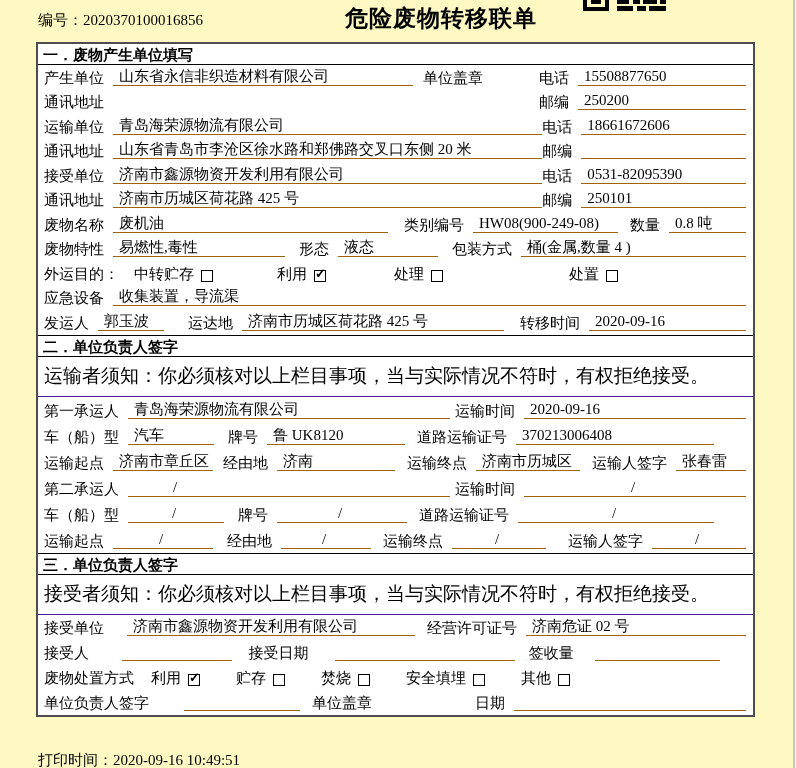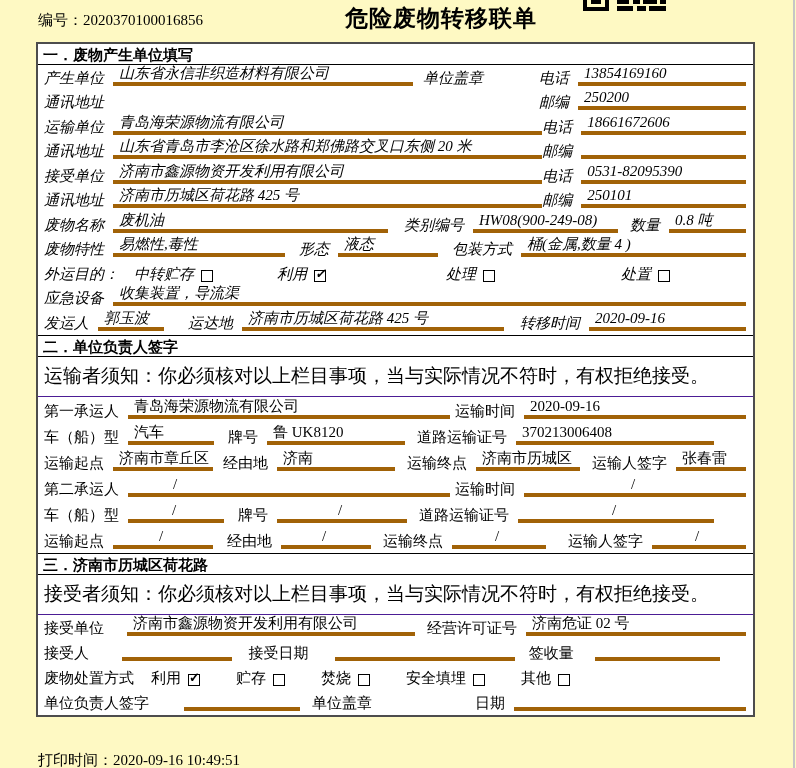--- a/index.html
+++ b/index.html
@@ -14,23 +14,23 @@
   .qr{position:absolute;left:583px;top:0;}
 
   
   .form{position:absolute;left:36px;top:42px;width:719px;border:2px solid #4d4d4d;
         box-sizing:border-box;background:#fff;}
   .sec-head{font-family:"Liberation Sans","DejaVu Sans",sans-serif;font-weight:bold;
             font-size:15px;padding:2px 4px 1px 5px;border-bottom:1px solid #000;height:17px;}
   .bt{border-top:1px solid #000;}
   .note{font-size:19px;padding:6px 4px 7px 6px;border-bottom:1px solid #4c1d95;}
   .row{display:flex;align-items:flex-end;padding:0 7px 4px 6px;box-sizing:border-box;}
-  .r24{height:24.5px;font-style:italic;} .r26{height:26px;} .r25{height:25px;}
+  .r24{height:24.5px;} .r26{height:26px;} .r25{height:25px;}
   .lbl{white-space:nowrap;font-size:15px;margin-right:9px;line-height:16px;}
-  .val{border-bottom:4px solid #a16207;white-space:nowrap;font-size:15px;line-height:16px;
+  .val{border-bottom:1px solid #a16207;white-space:nowrap;font-size:15px;line-height:16px;
        padding:0 4px 1px 6px;box-sizing:border-box;overflow:hidden;}
   .fill{flex:1;}
   .sp{flex:1;}
   .ctr{text-align:center;padding-left:0;}
   .cb{display:inline-block;width:12px;height:12px;border:1.5px solid #000;margin-left:7px;
       position:relative;box-sizing:border-box;flex:none;}
   .cb.checked::after{content:"\2713";position:absolute;left:0;top:-5px;font-size:13px;font-weight:bold;}
   .opt{display:flex;align-items:flex-end;white-space:nowrap;font-size:15px;line-height:16px;}
 
   .print-time{position:absolute;left:38px;top:751px;font-size:15px;white-space:nowrap;}
@@ -64,21 +64,21 @@
   <div class="form">
 
     <div class="sec-head">一．废物产生单位填写</div>
 
     <div class="row r24">
       <span class="lbl">产生单位</span>
       <span class="val" style="width:300px">山东省永信非织造材料有限公司</span>
       <span class="lbl" style="margin-left:10px">单位盖章</span>
       <span class="sp"></span>
       <span class="lbl">电话</span>
-      <span class="val" style="width:168px">13854169160</span>
+      <span class="val" style="width:168px">15508877650</span>
     </div>
 
     <div class="row r24">
       <span class="lbl">通讯地址</span>
       <span class="sp"></span>
       <span class="lbl">邮编</span>
       <span class="val" style="width:168px">250200</span>
     </div>
 
     <div class="row r24">
@@ -135,21 +135,21 @@
     <div class="row r24">
       <span class="lbl">外运目的：</span>
       <span class="opt" style="margin-left:6px">
           <span>中转贮存</span>
           <span class="cb"></span>
         </span>
       <span class="opt" style="margin-left:64px">
           <span>利用</span>
           <span class="cb checked"></span>
         </span>
-      <span class="opt" style="margin-left:120px">
+      <span class="opt" style="margin-left:68px">
           <span>处理</span>
           <span class="cb"></span>
         </span>
       <span class="opt" style="margin-left:126px">
           <span>处置</span>
           <span class="cb"></span>
         </span>
     </div>
 
 
@@ -220,21 +220,21 @@
       <span class="lbl">运输起点</span>
       <span class="val ctr" style="width:100px">/</span>
       <span class="lbl" style="margin-left:14px">经由地</span>
       <span class="val ctr" style="width:90px">/</span>
       <span class="lbl" style="margin-left:12px">运输终点</span>
       <span class="val ctr" style="width:94px">/</span>
       <span class="lbl" style="margin-left:22px">运输人签字</span>
       <span class="val ctr fill">/</span>
     </div>
 
-    <div class="sec-head bt">三．济南市历城区荷花路</div>
+    <div class="sec-head bt">三．单位负责人签字</div>
     <div class="note">接受者须知：你必须核对以上栏目事项，当与实际情况不符时，有权拒绝接受。</div>
 
     <div class="row r25">
       <span class="lbl">接受单位</span>
       <span class="val" style="width:288px;margin-left:14px">济南市鑫源物资开发利用有限公司</span>
       <span class="lbl" style="margin-left:12px">经营许可证号</span>
       <span class="val fill">济南危证 02 号</span>
     </div>
 
     <div class="row r25">

